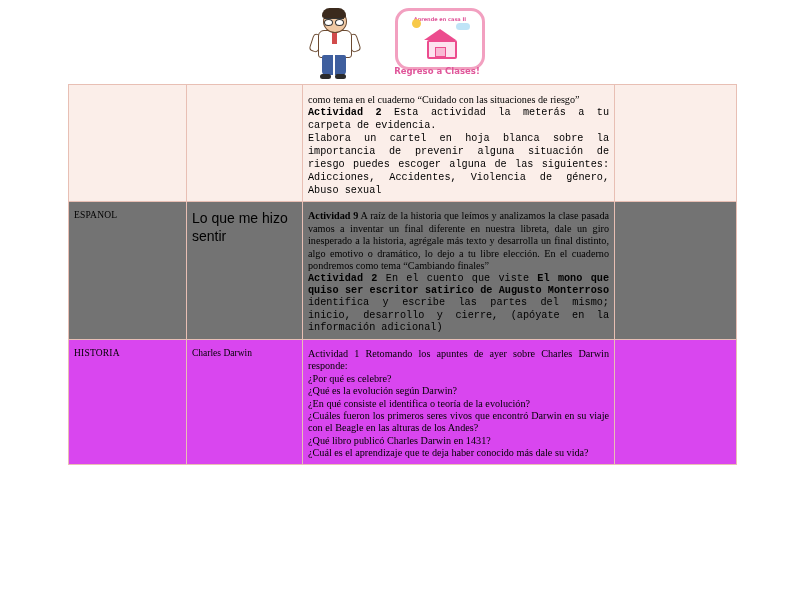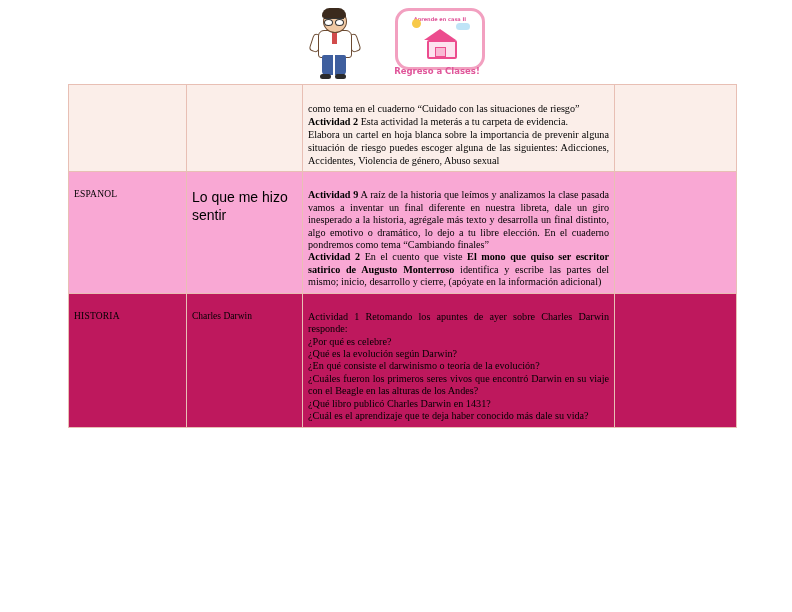--- a/index.html
+++ b/index.html
@@ -198,30 +198,30 @@
     position: absolute;
     left: 68px;
     top: 84px;
     width: 668px;
     border-collapse: collapse;
     table-layout: fixed;
   }
   table.doc-table td {
     border: 1px solid #e8bfb4;
     vertical-align: top;
-    padding: 17px 5px 4px 5px;
+    padding: 8px 5px 4px 5px;
   }
   .col-a { width: 118px; }
   .col-b { width: 116px; }
   .col-c { width: 312px; }
   .col-d { width: 122px; }
 
-  .row-pink td { background: #f9a8d4; }
+  .row-pink td { background: #737373; }
   .row-white td { background: #fbeee9; }
-  .row-plain td { background: #be185d; }
+  .row-plain td { background: #d946ef; }
 
   .cell-subject {
     font-family: "Liberation Serif", serif;
     font-size: 9.5px;
     letter-spacing: .2px;
   }
   .cell-topic-lg {
     font-family: Liberation Sans, sans-serif;
     font-size: 14px;
     line-height: 1.25;
@@ -233,21 +233,21 @@
   }
   .cell-body {
     font-family: "Liberation Serif", serif;
     font-size: 10.2px;
     line-height: 1.22;
     text-align: justify;
   }
   .cell-body.first-block { line-height: 1.28; }
   .b { font-weight: bold; }
   .p { margin: 0; }
-  .p + .p { margin-top: 0px; }
+  .p + .p { margin-top: 0px; font-family: Liberation Mono, monospace; }
   .lines .ln { display: block; }
 </style>
 </head>
 <body>
 
 <div class="page">
 
   <div class="header">
 
     <div class="boy-logo">
@@ -309,21 +309,21 @@
         <td class="cell-body"></td>
       </tr>
 
       <tr class="row-plain">
         <td class="cell-subject">HISTORIA</td>
         <td class="cell-topic-sm">Charles Darwin</td>
         <td class="cell-body lines">
           <span class="ln">Actividad 1 Retomando los apuntes de ayer sobre Charles Darwin responde:</span>
           <span class="ln">¿Por qué es celebre?</span>
           <span class="ln">¿Qué es la evolución según Darwin?</span>
-          <span class="ln">¿En qué consiste el darwinismo o teoría de la evolución?</span>
+          <span class="ln">¿En qué consiste el identifica o teoría de la evolución?</span>
           <span class="ln">¿Cuáles fueron los primeros seres vivos que encontró Darwin en su viaje con el Beagle en las alturas de los Andes?</span>
           <span class="ln">¿Qué libro publicó Charles Darwin en 1431?</span>
           <span class="ln">¿Cuál es el aprendizaje que te deja haber conocido más dale su vida?</span>
         </td>
         <td class="cell-body"></td>
       </tr>
 
     </tbody>
   </table>
 

